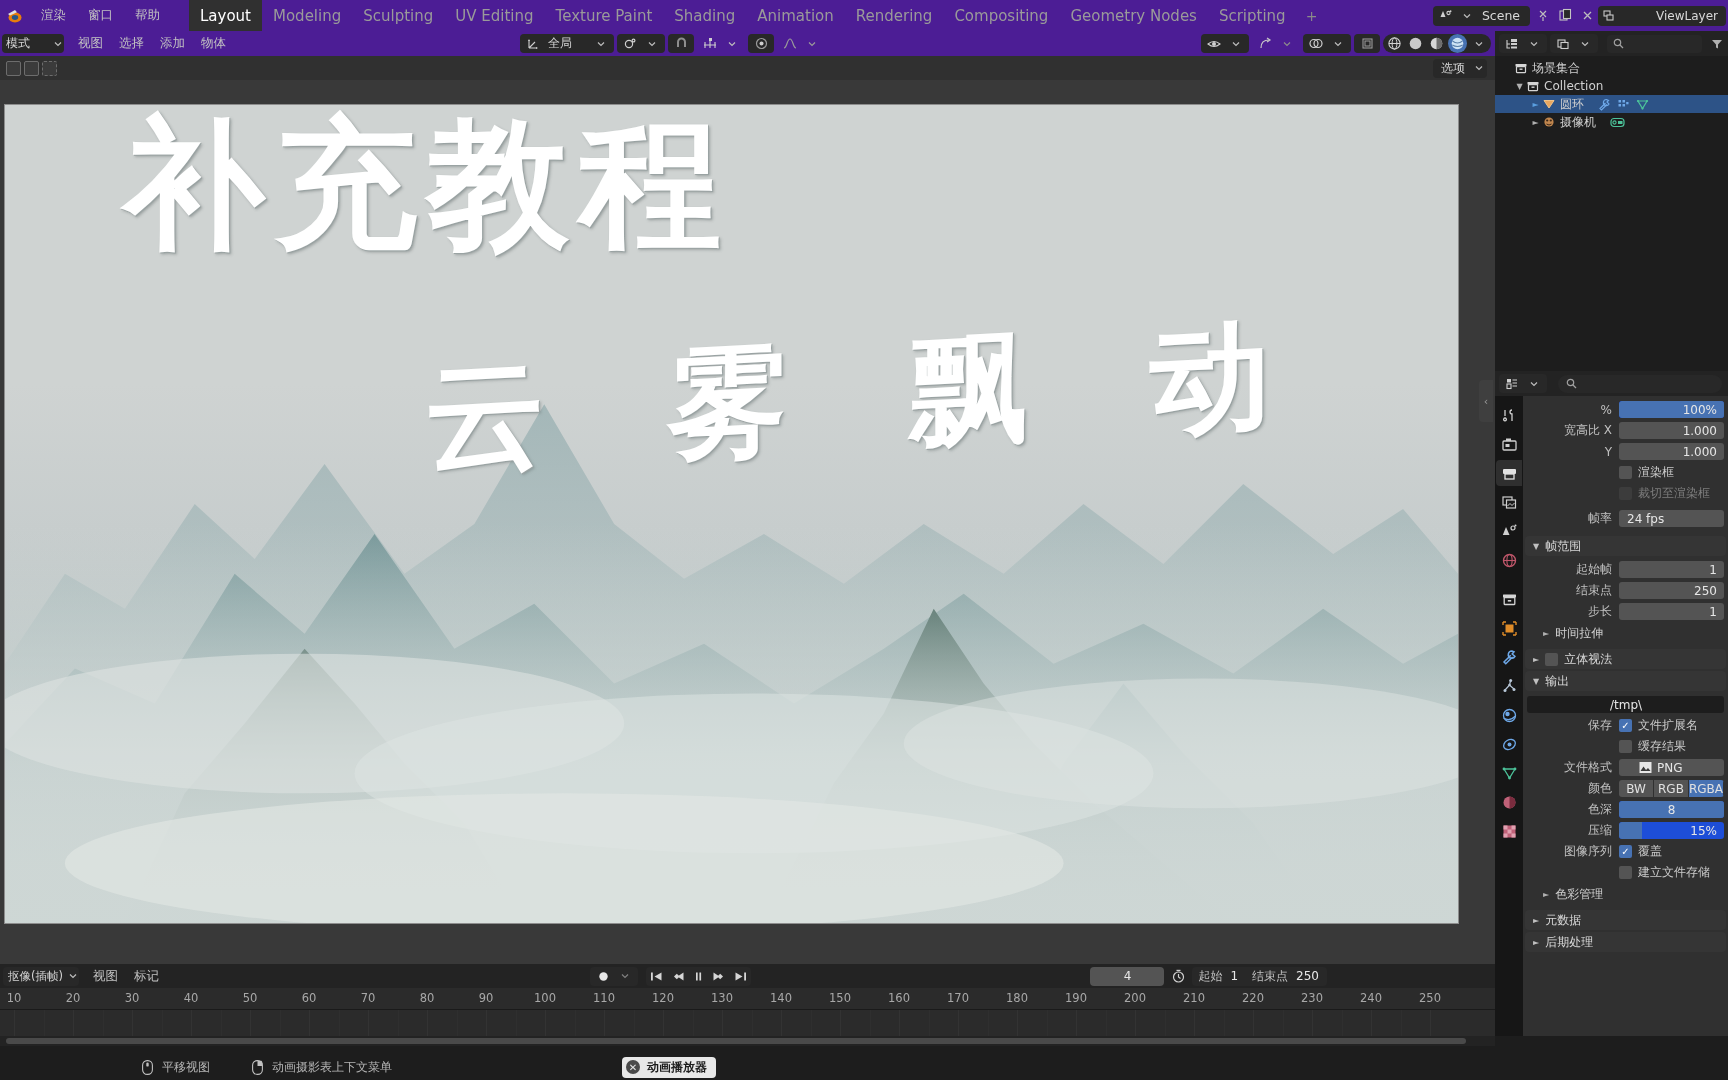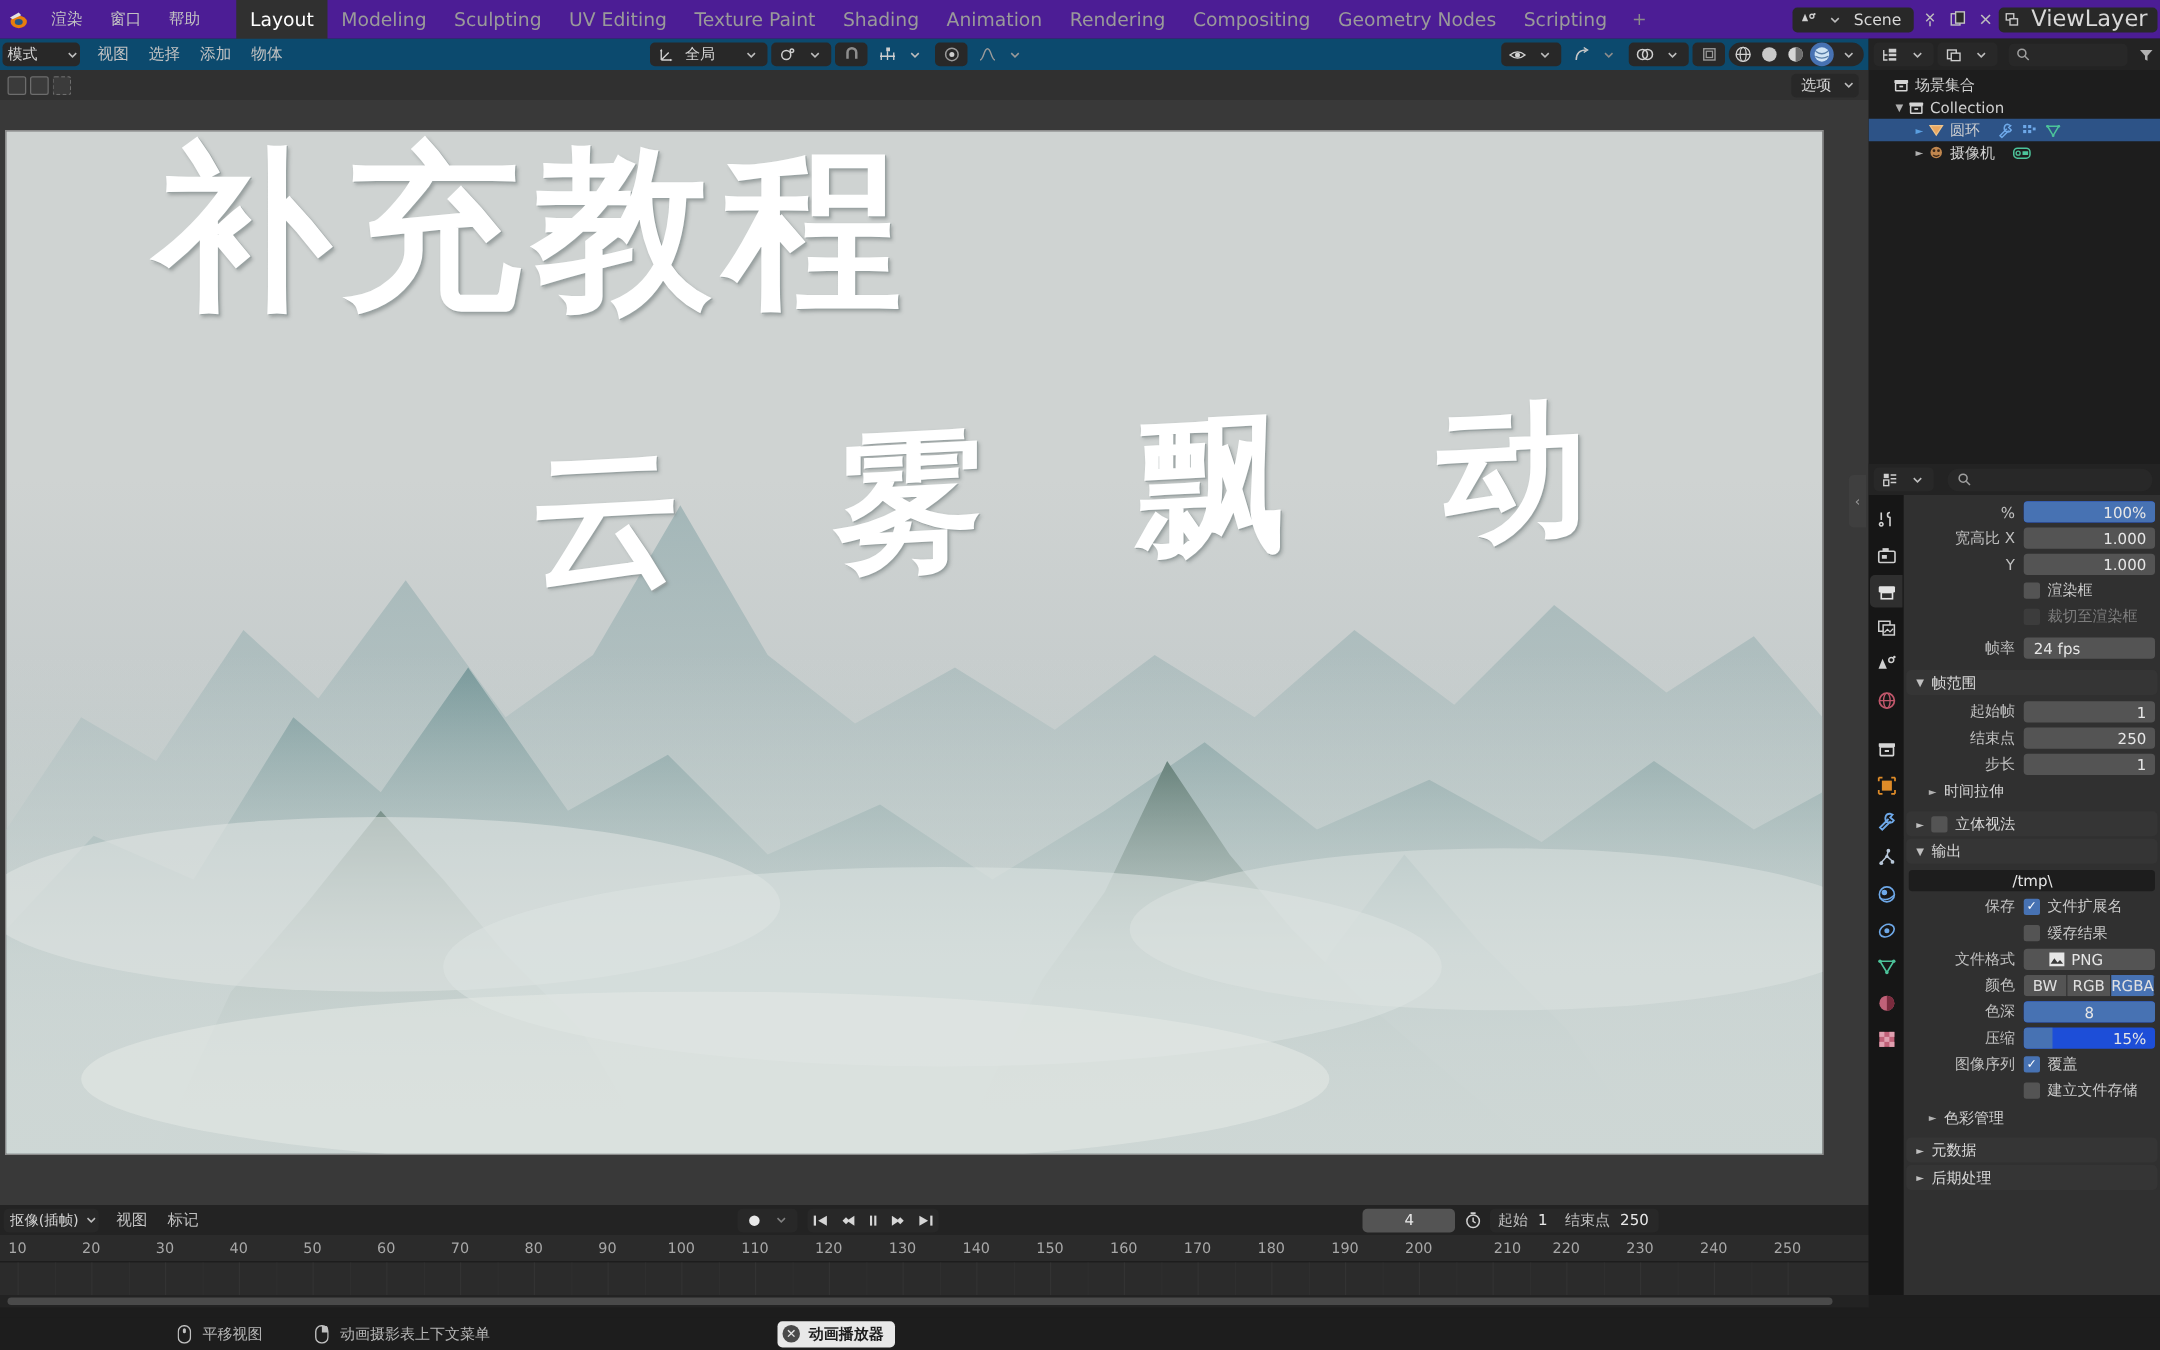--- a/index.html
+++ b/index.html
@@ -39,26 +39,26 @@
   .scene-box {
     display: flex; align-items: center; background: #282828; border-radius: 4px;
     height: 20px; margin-right: 2px;
   }
   .scene-ic { display:flex; align-items:center; padding: 0 3px 0 6px; }
   .scene-name { padding: 0 10px 0 4px; color: #d8d8d8; font-size: 12.5px; }
   .ico-btn { width: 22px; height: 20px; display:flex; align-items:center; justify-content:center; }
   .vlayer-box {
     display:flex; align-items:center; background:#282828; border-radius:4px; height:20px;
   }
-  .vlayer-name { padding: 0 8px 0 4px; color: #d8d8d8; font-size: 18px; }
+  .vlayer-name { padding: 0 8px 0 4px; color: #d8d8d8; font-size: 12px; margin-left: 32px; }
 
   
   .vp-header {
     position: absolute; left: 0; top: 31px; width: 1495px; height: 25px;
-    background: #0c4a6e; display: flex; align-items: center; padding-left: 2px;
+    background: #4c1d95; display: flex; align-items: center; padding-left: 2px;
   }
   .mode-select {
     display:flex; align-items:center; background:#282828; border-radius:4px;
     height:19px; min-width: 62px; padding: 0 2px 0 4px; margin-right: 6px;
   }
   .mode-label { flex:1; color:#d4d4d4; font-size:12px; }
   .hdr-menu { padding: 2px 8px; color:#c2c2c2; font-size:12.5px; border-radius:3px; }
   .vp-center { position:absolute; left: 520px; display:flex; align-items:center; gap:3px; }
   .pill {
     display:flex; align-items:center; background:#282828; border-radius:4px; height:19px;
@@ -658,21 +658,21 @@
       <div class="tick" style="left: 604px;">110</div>
       <div class="tick" style="left: 663px;">120</div>
       <div class="tick" style="left: 722px;">130</div>
       <div class="tick" style="left: 781px;">140</div>
       <div class="tick" style="left: 840px;">150</div>
       <div class="tick" style="left: 899px;">160</div>
       <div class="tick" style="left: 958px;">170</div>
       <div class="tick" style="left: 1017px;">180</div>
       <div class="tick" style="left: 1076px;">190</div>
       <div class="tick" style="left: 1135px;">200</div>
-      <div class="tick" style="left: 1194px; margin-left: 12px;">210</div>
+      <div class="tick" style="left: 1194px;">210</div>
       <div class="tick" style="left: 1253px;">220</div>
       <div class="tick" style="left: 1312px;">230</div>
       <div class="tick" style="left: 1371px;">240</div>
       <div class="tick" style="left: 1430px;">250</div>
     </div>
   <div class="tl-body" id="tl-body">
       <div class="tl-gridline" style="left: 14px;"></div>
       <div class="tl-gridline" style="left: 73px;"></div>
       <div class="tl-gridline" style="left: 43.5px; background: rgb(47, 47, 47);"></div>
       <div class="tl-gridline" style="left: 132px;"></div>

